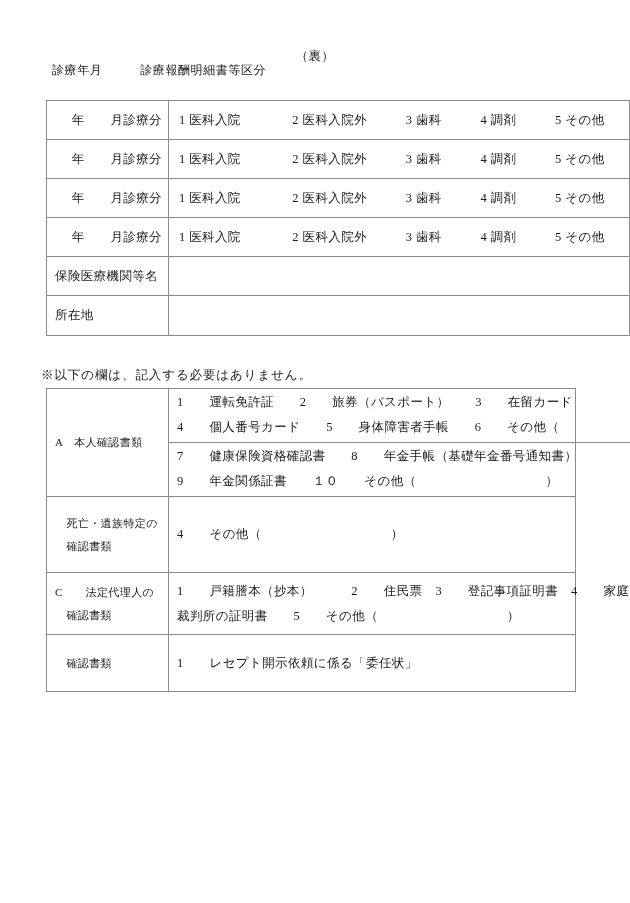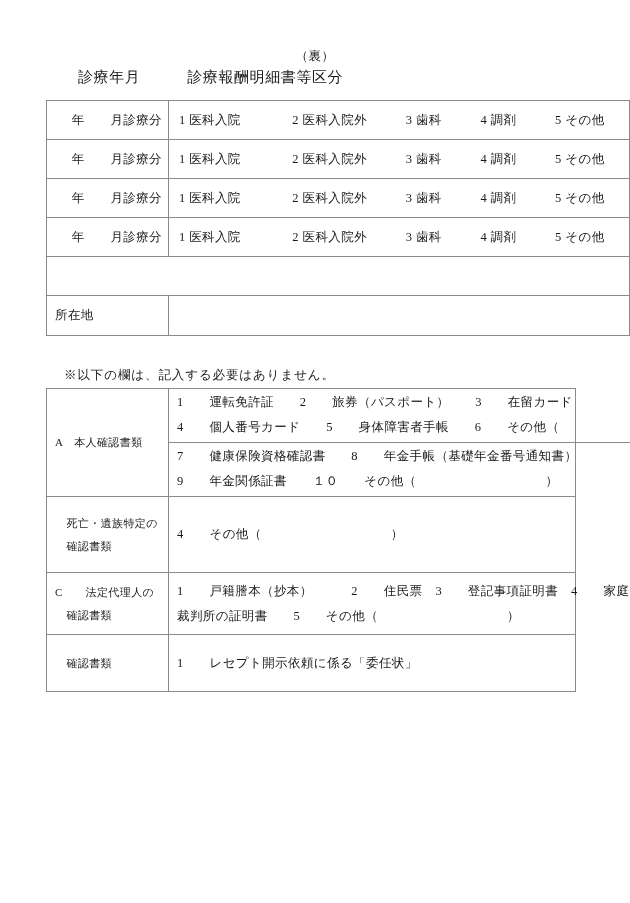--- a/index.html
+++ b/index.html
@@ -27,25 +27,24 @@
   .doc-title {
     position: absolute;
     left: 0; top: 48px;
     width: 630px;
     text-align: center;
     font-size: 12.5px;
     letter-spacing: 0.5px;
   }
   .section-caption {
     position: absolute;
-    left: 52px; top: 68px;
-    font-size: 15px;
+    left: 52px; top: 62px;
+    font-size: 12px;
     white-space: pre;
     letter-spacing: 0.6px;
-    margin-left: 26px;
   }
 
   
   .grid {
     position: absolute;
     border: 1px solid #8a8a8a;
     border-collapse: collapse;
     box-sizing: border-box;
     background: #fff;
   }
@@ -94,21 +93,21 @@
   }
 
   
   .note {
     position: absolute;
     font-size: 12.5px;
     letter-spacing: 0.9px;
     white-space: pre;
   }
   #note-address { left: 56px; top: 341px; }
-  #note-nofill  { left: 64px; top: 367px; }
+  #note-nofill  { left: 41px; top: 367px; }
 
   
   #table-docs {
     left: 46px;
     top: 388px;
     width: 530px;
   }
   #table-docs .cell-label {
     flex: 0 0 122px;
     padding: 0 6px 0 8px;
@@ -168,20 +167,21 @@
       <div class="cell-label">年　　月診療分</div>
       <div class="cell-body">1 医科入院　　　　2 医科入院外　　　3 歯科　　　4 調剤　　　5 その他</div>
     </div>
 
     <div class="row">
       <div class="cell-label">年　　月診療分</div>
       <div class="cell-body">1 医科入院　　　　2 医科入院外　　　3 歯科　　　4 調剤　　　5 その他</div>
     </div>
 
     <div class="row info">
+      <div class="cell-label">保険医療機関等名</div>
       <div class="cell-body"></div>
     </div>
 
     <div class="row info">
       <div class="cell-label">所在地</div>
       <div class="cell-body"></div>
     </div>
 
   </div>
 

